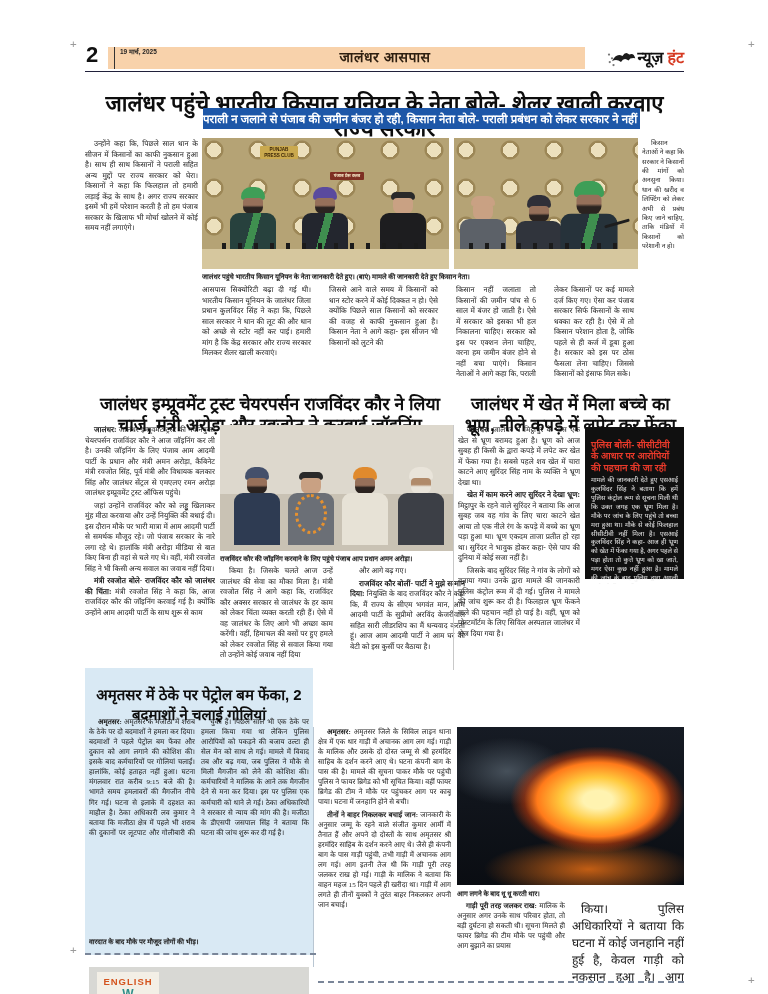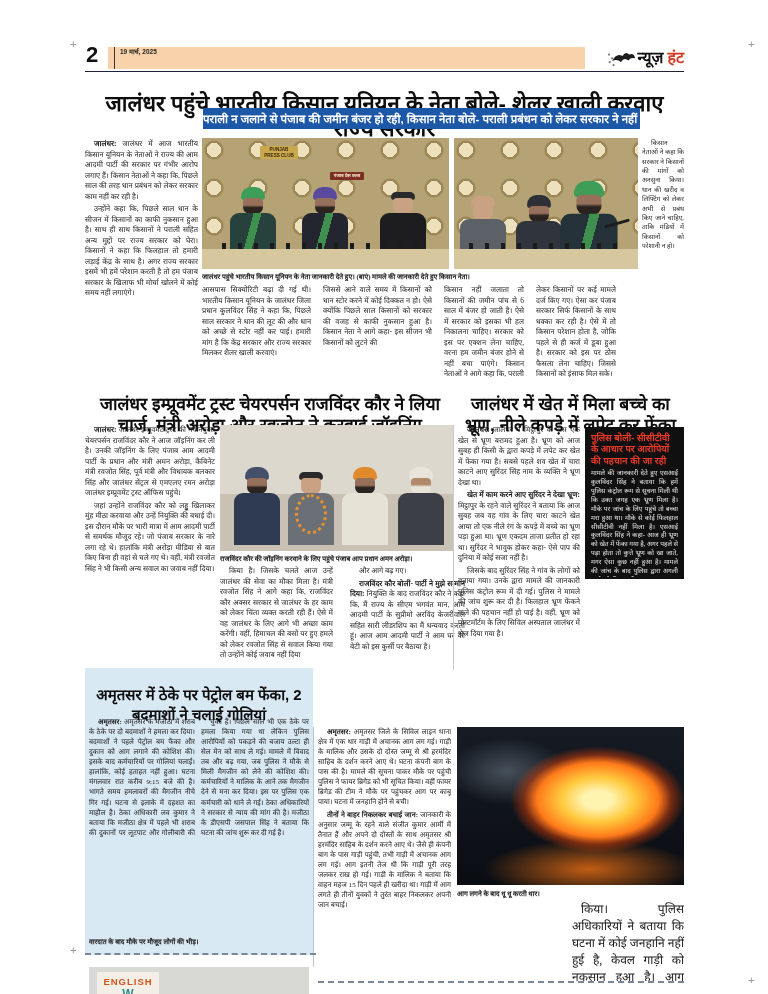--- a/index.html
+++ b/index.html
@@ -36,21 +36,21 @@
   .bodytxt{font-size:7.4px;line-height:1.42;text-align:justify;overflow:hidden;}
   .bodytxt p{margin:0 0 2px;text-indent:9px;}
   .bodytxt b{font-weight:700;}
   .caption{position:absolute;font:700 6.8px "Liberation Serif",serif;color:#222;overflow:hidden;white-space:nowrap;}
 
   
   .s1-col1{top:139px;left:85px;width:113px;height:238px;}
   .s1-photos{top:138px;left:202px;width:436px;height:131px;display:flex;gap:5px;}
   .s1-cap{top:272px;left:202px;width:436px;}
   .s1-side{top:138px;left:642px;width:42px;height:143px;font-size:6.6px;}
-  .s1-band{top:285px;left:202px;width:482px;height:92px;display:flex;gap:12px;}
+  .s1-band{top:285px;left:202px;width:482px;height:92px;display:flex;gap:18px;}
   .s1-band p{margin:0;text-indent:0;}
   .bw1{width:109px;} .bw2{width:80px;}
 
   
   .pc{position:relative;overflow:hidden;background:#b5a375;}
   .badgewall{position:absolute;inset:0;background-color:#b5a375;
      background-image:radial-gradient(circle at 12px 12px,#ece0bd 0 7px,#9c8757 7px 9px,rgba(0,0,0,0) 10px);
      background-size:44px 38px;}
   .plq{position:absolute;background:#caa94e;color:#3a2406;font:700 4.6px "Liberation Sans",sans-serif;
        text-align:center;padding:1px 2px;line-height:1.2;border-radius:1px;}
@@ -71,21 +71,21 @@
 
   
   .s2-col1{top:425px;left:85px;width:130px;height:242px;}
   .s2-photo{top:425px;left:220px;width:233px;height:126px;background:#d8d2c6;}
   .s2-cap{top:554px;left:220px;width:233px;}
   .s2-col2{top:566px;left:220px;width:113px;height:100px;}
   .s2-col3{top:566px;left:350px;width:115px;height:100px;}
   .s3-col{top:425px;left:458px;width:122px;height:250px;}
   .sidebar{position:absolute;top:427px;left:585px;width:99px;height:152px;background:#101010;
            color:#eee;padding:5px 6px;box-sizing:border-box;}
-  .sidebar h3{margin:0 0 3px;font:700 9.5px "Liberation Sans",sans-serif;color:#e8392a;line-height:1.2;}
+  .sidebar h3{margin:7px 0 3px;font:700 9.5px "Liberation Sans",sans-serif;color:#e8392a;line-height:1.2;}
   .sidebar .sb-body{font-size:6.6px;line-height:1.35;text-align:justify;overflow:hidden;height:108px;}
   .s3-below{top:586px;left:585px;width:99px;height:78px;}
   .vrule{position:absolute;width:0;border-left:1px solid #c9c9c9;}
 
   
   .s4-box{position:absolute;top:668px;left:85px;width:228px;height:287px;background:#d9e9f4;}
   .s4-col1{top:717px;left:89px;width:106px;height:120px;font-size:7.1px;}
   .s4-col2{top:717px;left:201px;width:108px;height:120px;font-size:7.1px;}
   .s4-photo{top:841px;left:89px;width:220px;height:92px;
       background:linear-gradient(#d8d8d4 0 32%,#b9b4ac 32% 100%);}
@@ -115,36 +115,36 @@
 
   <span class="crop" style="top:38px;left:70px;">+</span>
   <span class="crop" style="top:38px;left:748px;">+</span>
   <span class="crop" style="top:944px;left:70px;">+</span>
   <span class="crop" style="top:974px;left:748px;">+</span>
 
   <span class="pgnum">2</span>
   <div class="hdr-bar">
     <span class="hdr-date">19 मार्च, 2025</span>
   </div>
+  <span class="hdr-section">जालंधर आसपास</span>
   <div class="masthead">
     <svg viewBox="0 0 40 24" width="30" height="18">
       <circle cx="4" cy="6" r="1.5" fill="#777"></circle>
         <circle cx="8" cy="11" r="1.5" fill="#777"></circle>
       <circle cx="5" cy="16" r="1.5" fill="#777"></circle>
         <circle cx="10" cy="20" r="1.5" fill="#777"></circle>
       <path d="M8 15 Q14 3 22 8 Q26 1 31 6 Q37 3 39 11 Q32 10 30 14 Q24 9 20 16 Q14 11 8 15Z" fill="#1c1c1c"></path>
     </svg><span class="mh-black">न्यूज़</span>&nbsp;<span class="mh-red">हंट</span>
   </div>
   <div class="rule"></div>
 
   <h1 class="h1">जालंधर पहुंचे भारतीय किसान यूनियन के नेता बोले- शेलर खाली करवाए राज्य सरकार</h1>
   <div class="subhead">पराली न जलाने से पंजाब की जमीन बंजर हो रही, किसान नेता बोले- पराली प्रबंधन को लेकर सरकार ने नहीं की मदद</div>
 
   <div class="abs bodytxt s1-col1">
-    <p><b>जालंधर:</b> <span>जालंधर में आज भारतीय किसान यूनियन के नेताओं ने राज्य की आम आदमी पार्टी की सरकार पर गंभीर आरोप लगाए हैं। किसान नेताओं ने कहा कि, पिछले साल की तरह धान प्रबंधन को लेकर सरकार काम नहीं कर रही है।</span></p>
     <p><b></b> <span>उन्होंने कहा कि, पिछले साल धान के सीजन में किसानों का काफी नुकसान हुआ है। साथ ही साथ किसानों ने पराली सहित अन्य मुद्दों पर राज्य सरकार को घेरा। किसानों ने कहा कि फिलहाल तो हमारी लड़ाई केंद्र के साथ है। अगर राज्य सरकार इसमें भी हमें परेशान करती है तो हम पंजाब सरकार के खिलाफ भी मोर्चा खोलने में कोई समय नहीं लगाएंगे।</span></p>
   </div>
 
   <div class="abs s1-photos">
     <div class="pc" style="width:247px;">
       <div class="badgewall"></div>
       <div class="plq" style="top:8px;left:58px;width:34px;">PUNJAB PRESS CLUB</div>
       <div class="plq dark" style="top:34px;left:128px;width:30px;">पंजाब प्रेस क्लब</div>
       <div class="person" style="left:28px;bottom:18px;">
         <div class="turban" style="background:#3e9e57;"></div>
@@ -195,20 +195,21 @@
     <p class="bw1">जिससे आने वाले समय में किसानों को धान स्टोर करने में कोई दिक्कत न हो। ऐसे क्योंकि पिछले साल किसानों को सरकार की वजह से काफी नुकसान हुआ है। किसान नेता ने आगे कहा- इस सीजन भी किसानों को लुटने की</p>
     <p class="bw2">किसान नहीं जलाता तो किसानों की जमीन पांच से 6 साल में बंजर हो जाती है। ऐसे में सरकार को इसका भी हल निकालना चाहिए। सरकार को इस पर एक्शन लेना चाहिए, वरना हम जमीन बंजर होने से नहीं बचा पाएंगे। किसान नेताओं ने आगे कहा कि, पराली जलाने को</p>
     <p class="bw2">लेकर किसानों पर कई मामले दर्ज किए गए। ऐसा कर पंजाब सरकार सिर्फ किसानों के साथ धक्का कर रही है। ऐसे में तो किसान परेशान होता है, जोकि पहले से ही कर्ज में डूबा हुआ है। सरकार को इस पर ठोस फैसला लेना चाहिए। जिससे किसानों को इंसाफ मिल सके।</p>
   </div>
 
   <h2 class="h2 s2">जालंधर इम्प्रूवमेंट ट्रस्ट चेयरपर्सन राजविंदर कौर ने लिया चार्ज, मंत्री अरोड़ा और रवजोत ने करवाई जॉइनिंग</h2>
 
   <div class="abs bodytxt s2-col1">
     <p><b>जालंधर:</b> <span>जालंधर इम्प्रूवमेंट ट्रस्ट की नवनियुक्त चेयरपर्सन राजविंदर कौर ने आज जॉइनिंग कर ली है। उनकी जॉइनिंग के लिए पंजाब आम आदमी पार्टी के प्रधान और मंत्री अमन अरोड़ा, कैबिनेट मंत्री रवजोत सिंह, पूर्व मंत्री और विधायक बलकार सिंह और जालंधर सेंट्रल से एमएलए रमन अरोड़ा जालंधर इम्प्रूवमेंट ट्रस्ट ऑफिस पहुंचे।</span></p>
     <p><b></b> <span>जहां उन्होंने राजविंदर कौर को लड्डू खिलाकर मुंह मीठा करवाया और उन्हें नियुक्ति की बधाई दी। इस दौरान मौके पर भारी मात्रा में आम आदमी पार्टी से समर्थक मौजूद रहे। जो पंजाब सरकार के नारे लगा रहे थे। हालांकि मंत्री अरोड़ा मीडिया से बात किए बिना ही वहां से चले गए थे। वहीं, मंत्री रवजोत सिंह ने भी किसी अन्य सवाल का जवाब नहीं दिया।</span></p>
+    <p><b>मंत्री रवजोत बोले- राजविंदर कौर को जालंधर की चिंता:</b> <span>मंत्री रवजोत सिंह ने कहा कि, आज राजविंदर कौर की जॉइनिंग करवाई गई है। क्योंकि उन्होंने आम आदमी पार्टी के साथ शुरू से काम</span></p>
   </div>
 
   <div class="abs pc s2-photo">
     <div style="position:absolute;inset:0;background:linear-gradient(#ddd8cd 0 55%,#c9c2b4 55% 100%);"></div>
     <div class="person" style="left:14px;bottom:6px;">
       <div class="turban" style="background:#44506b;"></div>
       <div class="face"></div>
       <div class="torso" style="background-color:#2e3b52;height:52px;"></div>
     </div>
     <div class="person" style="left:68px;bottom:6px;">
@@ -273,20 +274,23 @@
   <div class="vrule" style="top:727px;left:313px;height:240px;border-color:#b9c6d2;"></div>
 
   <div class="abs bodytxt s5-col1">
     <p><b>अमृतसर:</b> <span>अमृतसर जिले के सिविल लाइन थाना क्षेत्र में एक थार गाड़ी में अचानक आग लग गई। गाड़ी के मालिक और उसके दो दोस्त जम्मू से श्री हरमंदिर साहिब के दर्शन करने आए थे। घटना कंपनी बाग के पास की है। मामले की सूचना पाकर मौके पर पहुंची पुलिस ने फायर ब्रिगेड को भी सूचित किया। वहीं फायर ब्रिगेड की टीम ने मौके पर पहुंचकर आग पर काबू पाया। घटना में जनहानि होने से बची।</span></p>
     <p><b>तीनों ने बाहर निकलकर बचाई जान:</b> <span>जानकारी के अनुसार जम्मू के रहने वाले संजीत कुमार आर्मी में तैनात हैं और अपने दो दोस्तों के साथ अमृतसर श्री हरमंदिर साहिब के दर्शन करने आए थे। जैसे ही कंपनी बाग के पास गाड़ी पहुंची, तभी गाड़ी में अचानक आग लग गई। आग इतनी तेज थी कि गाड़ी पूरी तरह जलकर राख हो गई। गाड़ी के मालिक ने बताया कि वाहन महज 15 दिन पहले ही खरीदा था। गाड़ी में आग लगते ही तीनों युवकों ने तुरंत बाहर निकलकर अपनी जान बचाई।</span></p>
   </div>
 
   <div class="abs s5-photo"></div>
   <div class="caption s5-cap">आग लगने के बाद धू धू करती थार।</div>
 
+  <div class="abs bodytxt s5-col2">
+    <p><b>गाड़ी पूरी तरह जलकर राख:</b> <span>मालिक के अनुसार अगर उनके साथ परिवार होता, तो बड़ी दुर्घटना हो सकती थी। सूचना मिलते ही फायर ब्रिगेड की टीम मौके पर पहुंची और आग बुझाने का प्रयास</span></p>
+  </div>
   <div class="abs bodytxt s5-col3">
     <p><span>किया। पुलिस अधिकारियों ने बताया कि घटना में कोई जनहानि नहीं हुई है, केवल गाड़ी को नुकसान हुआ है। आग लगने के कारणों का अभी तक पता नहीं चल पाया है।</span></p>
   </div>
 
   <div class="dash" style="top:953px;left:85px;width:231px;"></div>
   <div class="dash" style="top:981px;left:318px;width:366px;"></div>
 
 </div>
 
 </body></html>

